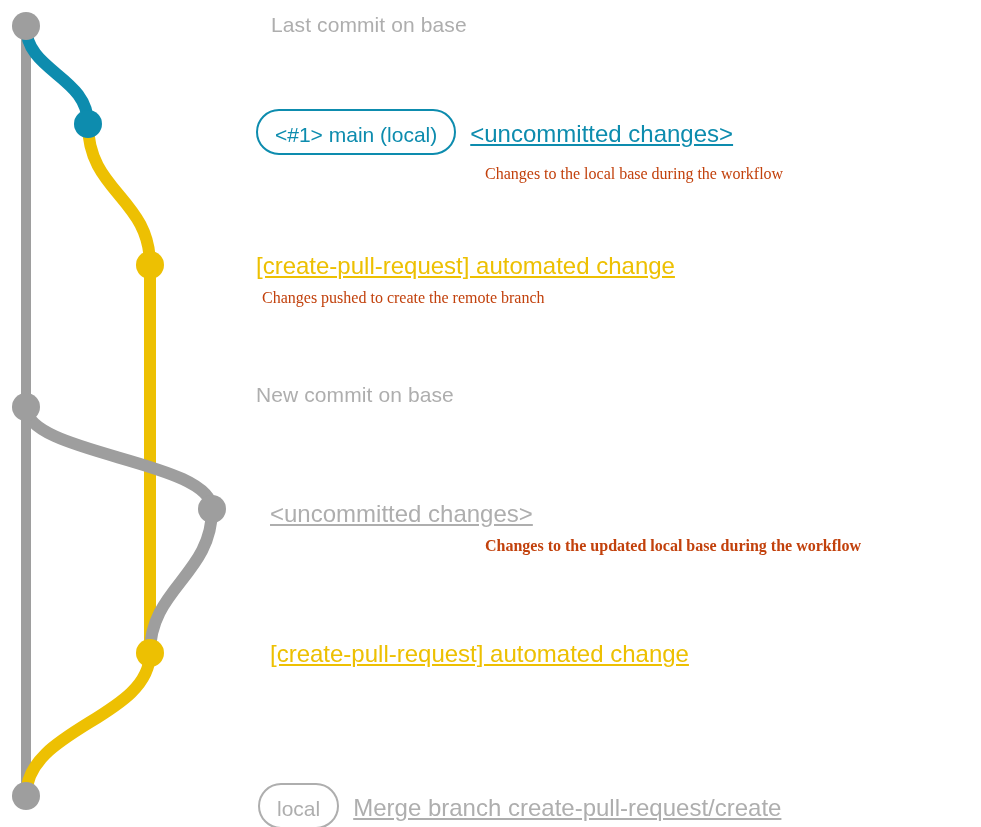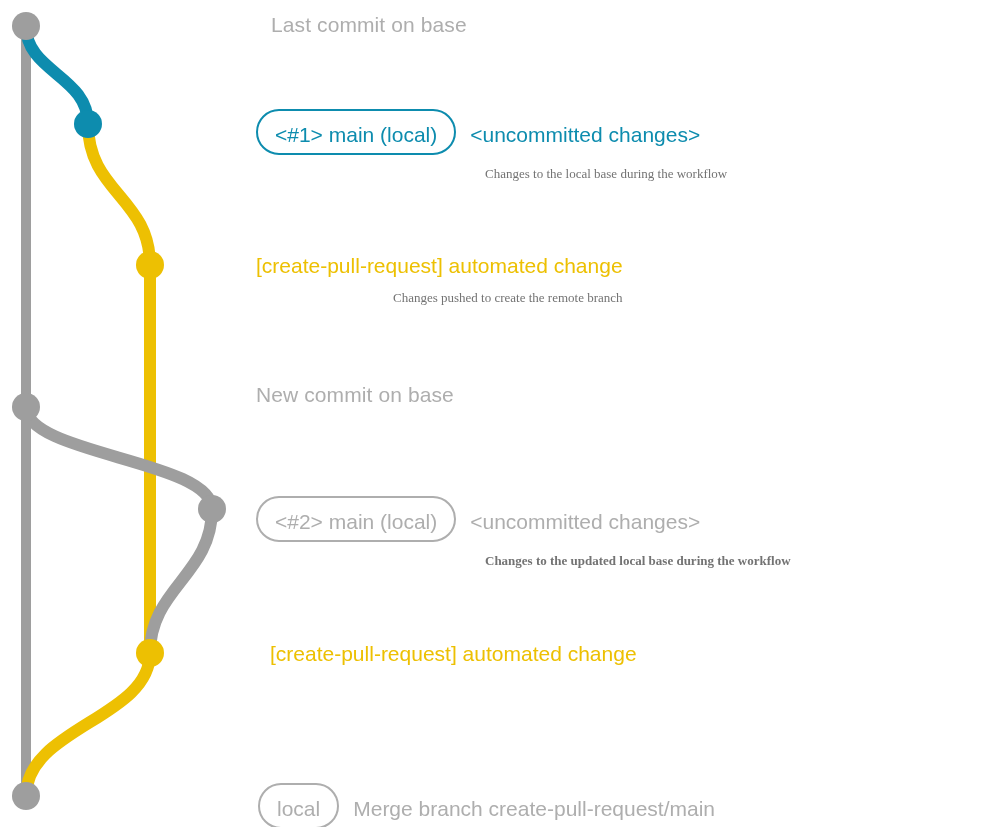--- a/index.html
+++ b/index.html
@@ -51,30 +51,31 @@
     font-size: 21px;
     line-height: 24px;
     white-space: nowrap;
     background: #ffffff;
   }
   .pill-text { color: inherit; }
 
   
   .subject {
     font-family: "Liberation Sans", sans-serif;
-    font-size: 21px;
+    font-size: 24px;
     line-height: 26px;
     white-space: nowrap;
+    text-decoration: underline;
   }
   
   .note {
     font-family: "Liberation Serif", serif;
-    font-size: 13px;
+    font-size: 16px;
     line-height: 20px;
-    color: #737373;
+    color: #c2410c;
     white-space: nowrap;
   }
   .stack { display: flex; flex-direction: column; }
   .headline-line { display: flex; align-items: baseline; }
 </style>
 </head>
 <body>
 
 <div id="canvas">
 
@@ -115,50 +116,47 @@
         </span>
         <span class="subject" style="color:#0d8cae; margin-left:14px; padding-top:5px;">&lt;uncommitted changes&gt;</span>
       </div>
       <div class="note" style="margin-left:229px; margin-top:9px;">Changes to the local base during the workflow</div>
     </div>
   </div>
 
   <div class="row" style="left:256px; top:253px;">
     <div class="stack">
       <div class="subject" style="color:#edc002;">[create-pull-request] automated change</div>
-      <div class="note" style="margin-left:25px; margin-top:9px;text-align:right;">Changes pushed to create the remote branch</div>
+      <div class="note" style="margin-left:6px; margin-top:9px;">Changes pushed to create the remote branch</div>
     </div>
   </div>
 
   <div class="row" style="left:256px; top:382px;">
     <div class="caption" style="color:#aeaeae;">New commit on base</div>
   </div>
 
   <div class="row" style="left:256px; top:496px;">
     <div class="stack">
       <div class="headline-line">
-        <span class="pill" style="color:#aeaeae;">
-          <span class="pill-text">&lt;#2&gt; main (local)</span>
-        </span>
         <span class="subject" style="color:#aeaeae; margin-left:14px; padding-top:5px;">&lt;uncommitted changes&gt;</span>
       </div>
       <div class="note" style="margin-left:229px; margin-top:9px;font-weight:bold;">Changes to the updated local base during the workflow</div>
     </div>
   </div>
 
   <div class="row" style="left:256px; top:636px;">
     <div class="stack">
       <div class="headline-line">
         <span class="subject" style="color:#edc002; margin-left:14px; padding-top:5px;">[create-pull-request] automated change</span>
       </div>
     </div>
   </div>
 
   <div class="row" style="left:258px; top:783px;">
     <div class="headline-line">
       <span class="pill" style="color:#aeaeae;">
         <span class="pill-text">local</span>
       </span>
-      <span class="subject" style="color:#aeaeae; margin-left:14px; padding-top:5px;">Merge branch create-pull-request/main</span>
+      <span class="subject" style="color:#aeaeae; margin-left:14px; padding-top:5px;">Merge branch create-pull-request/create</span>
     </div>
   </div>
 
 </div>
 
 </body></html>

